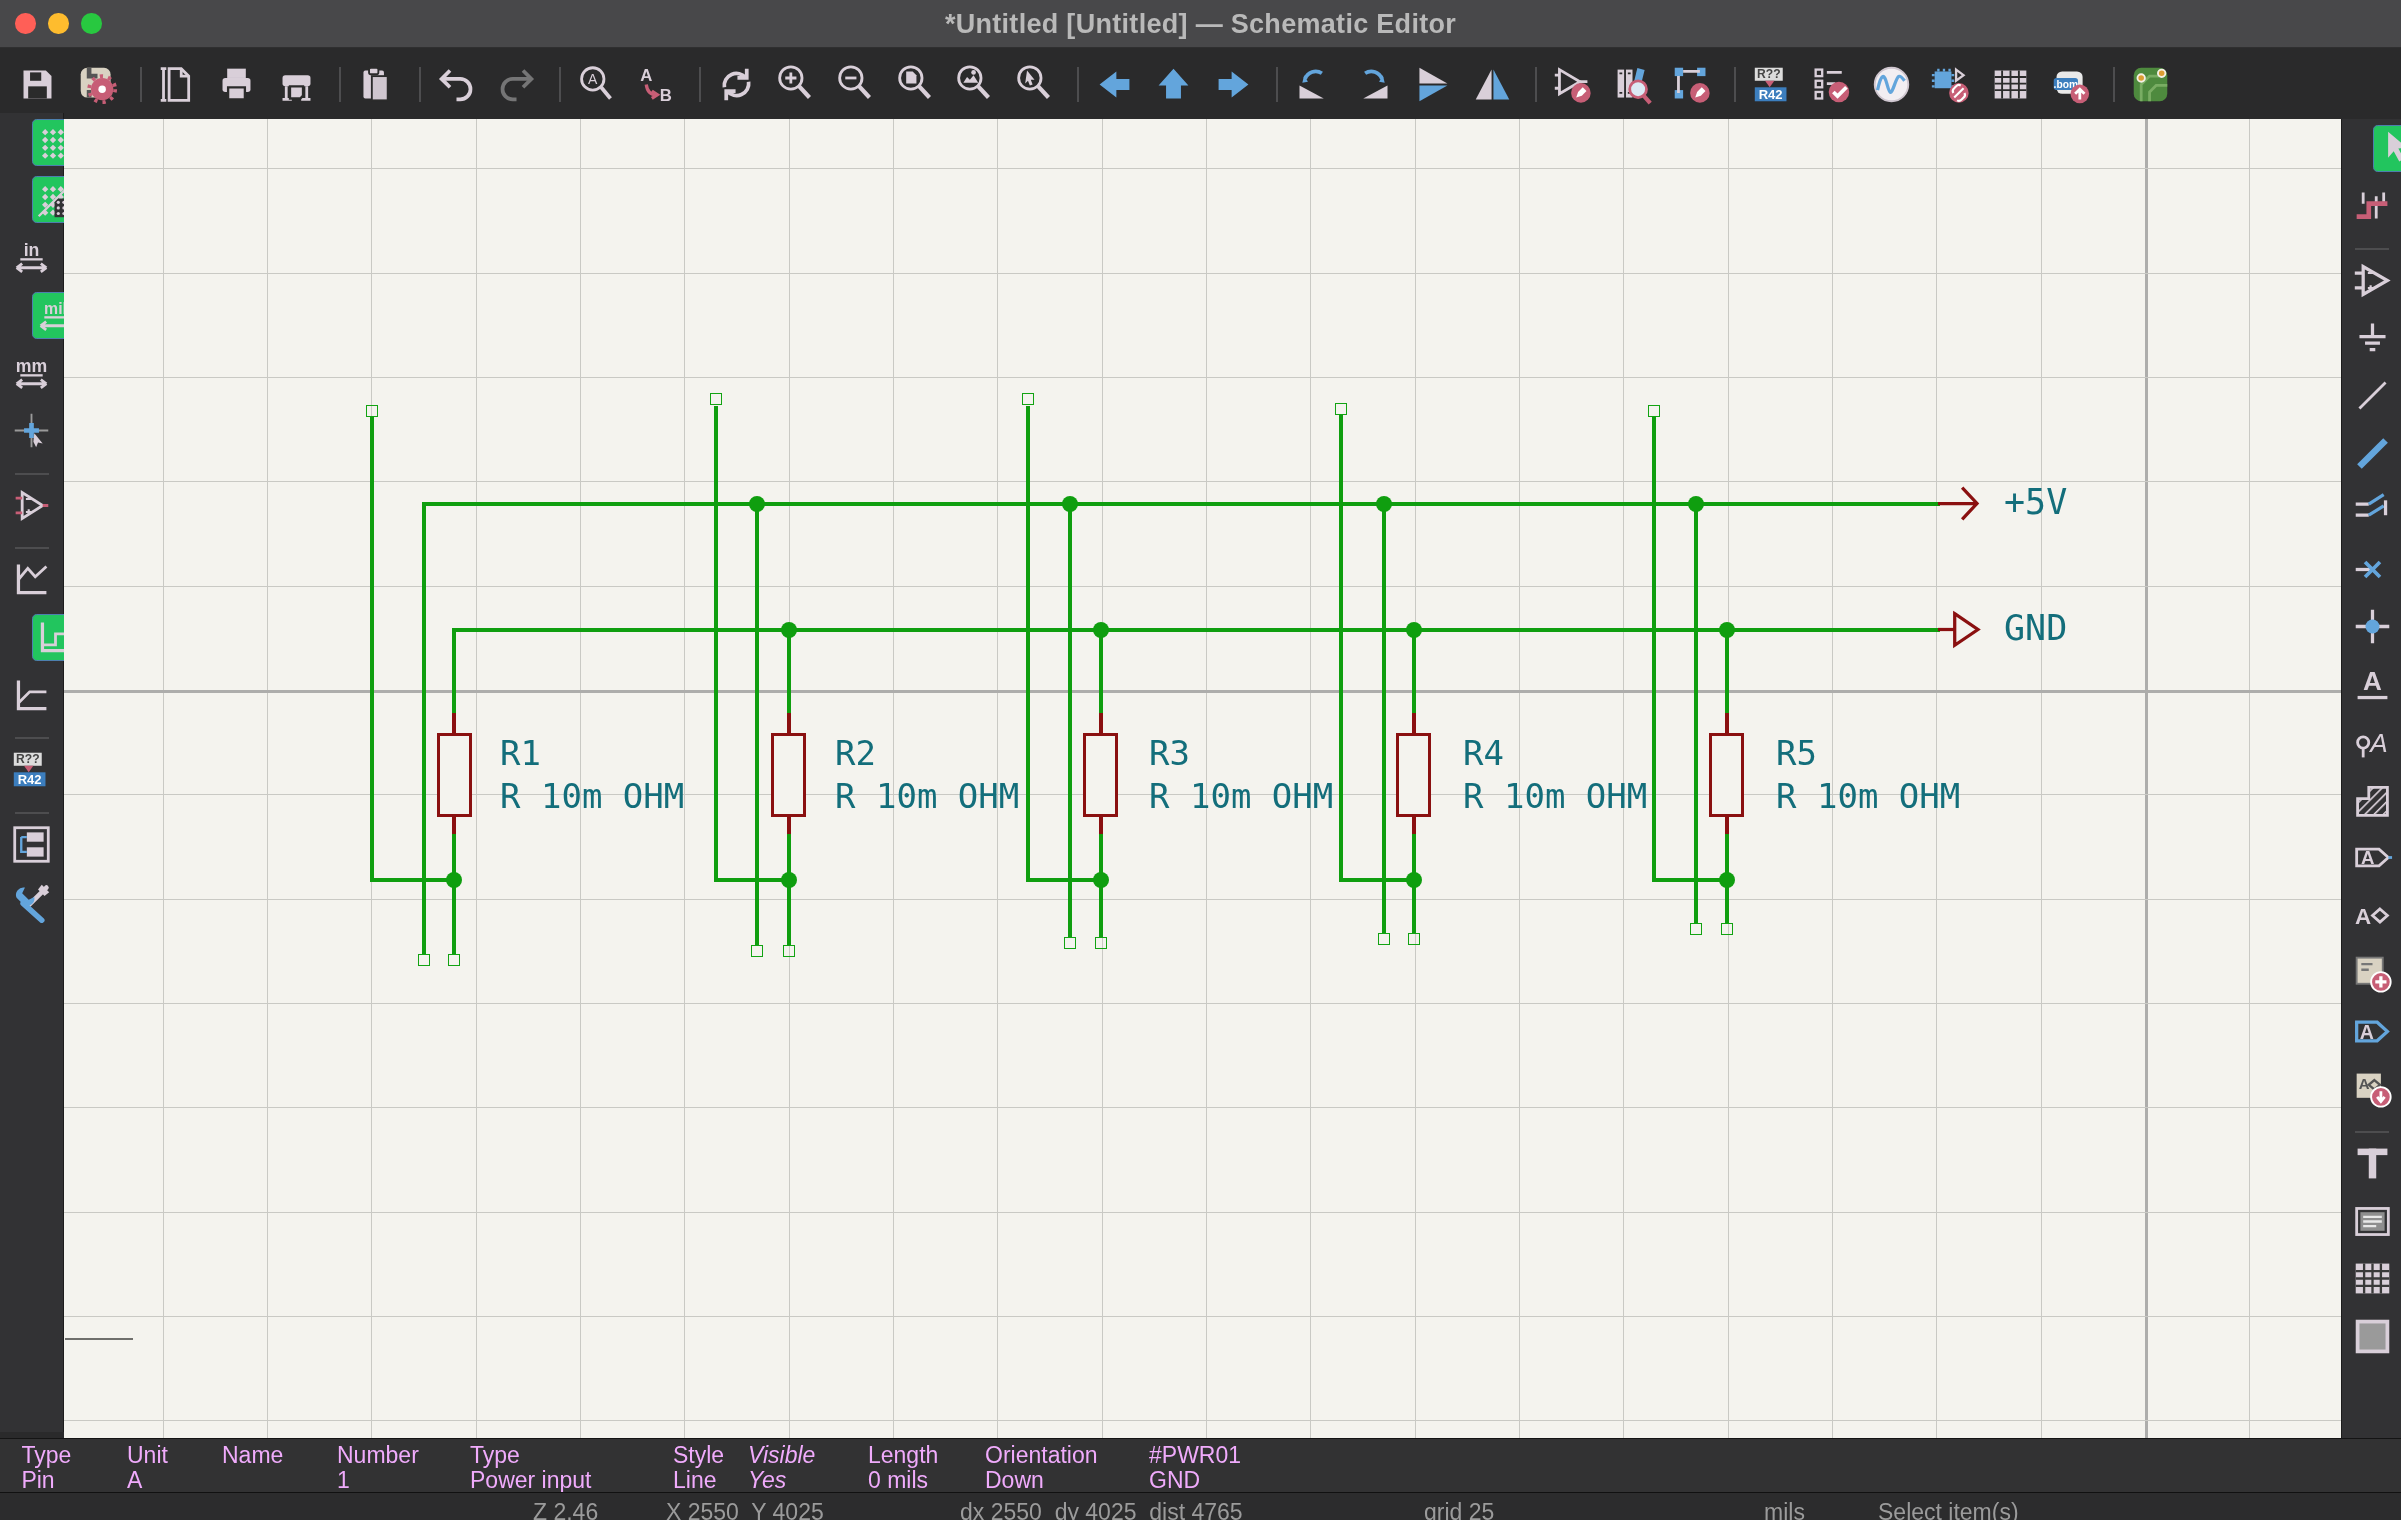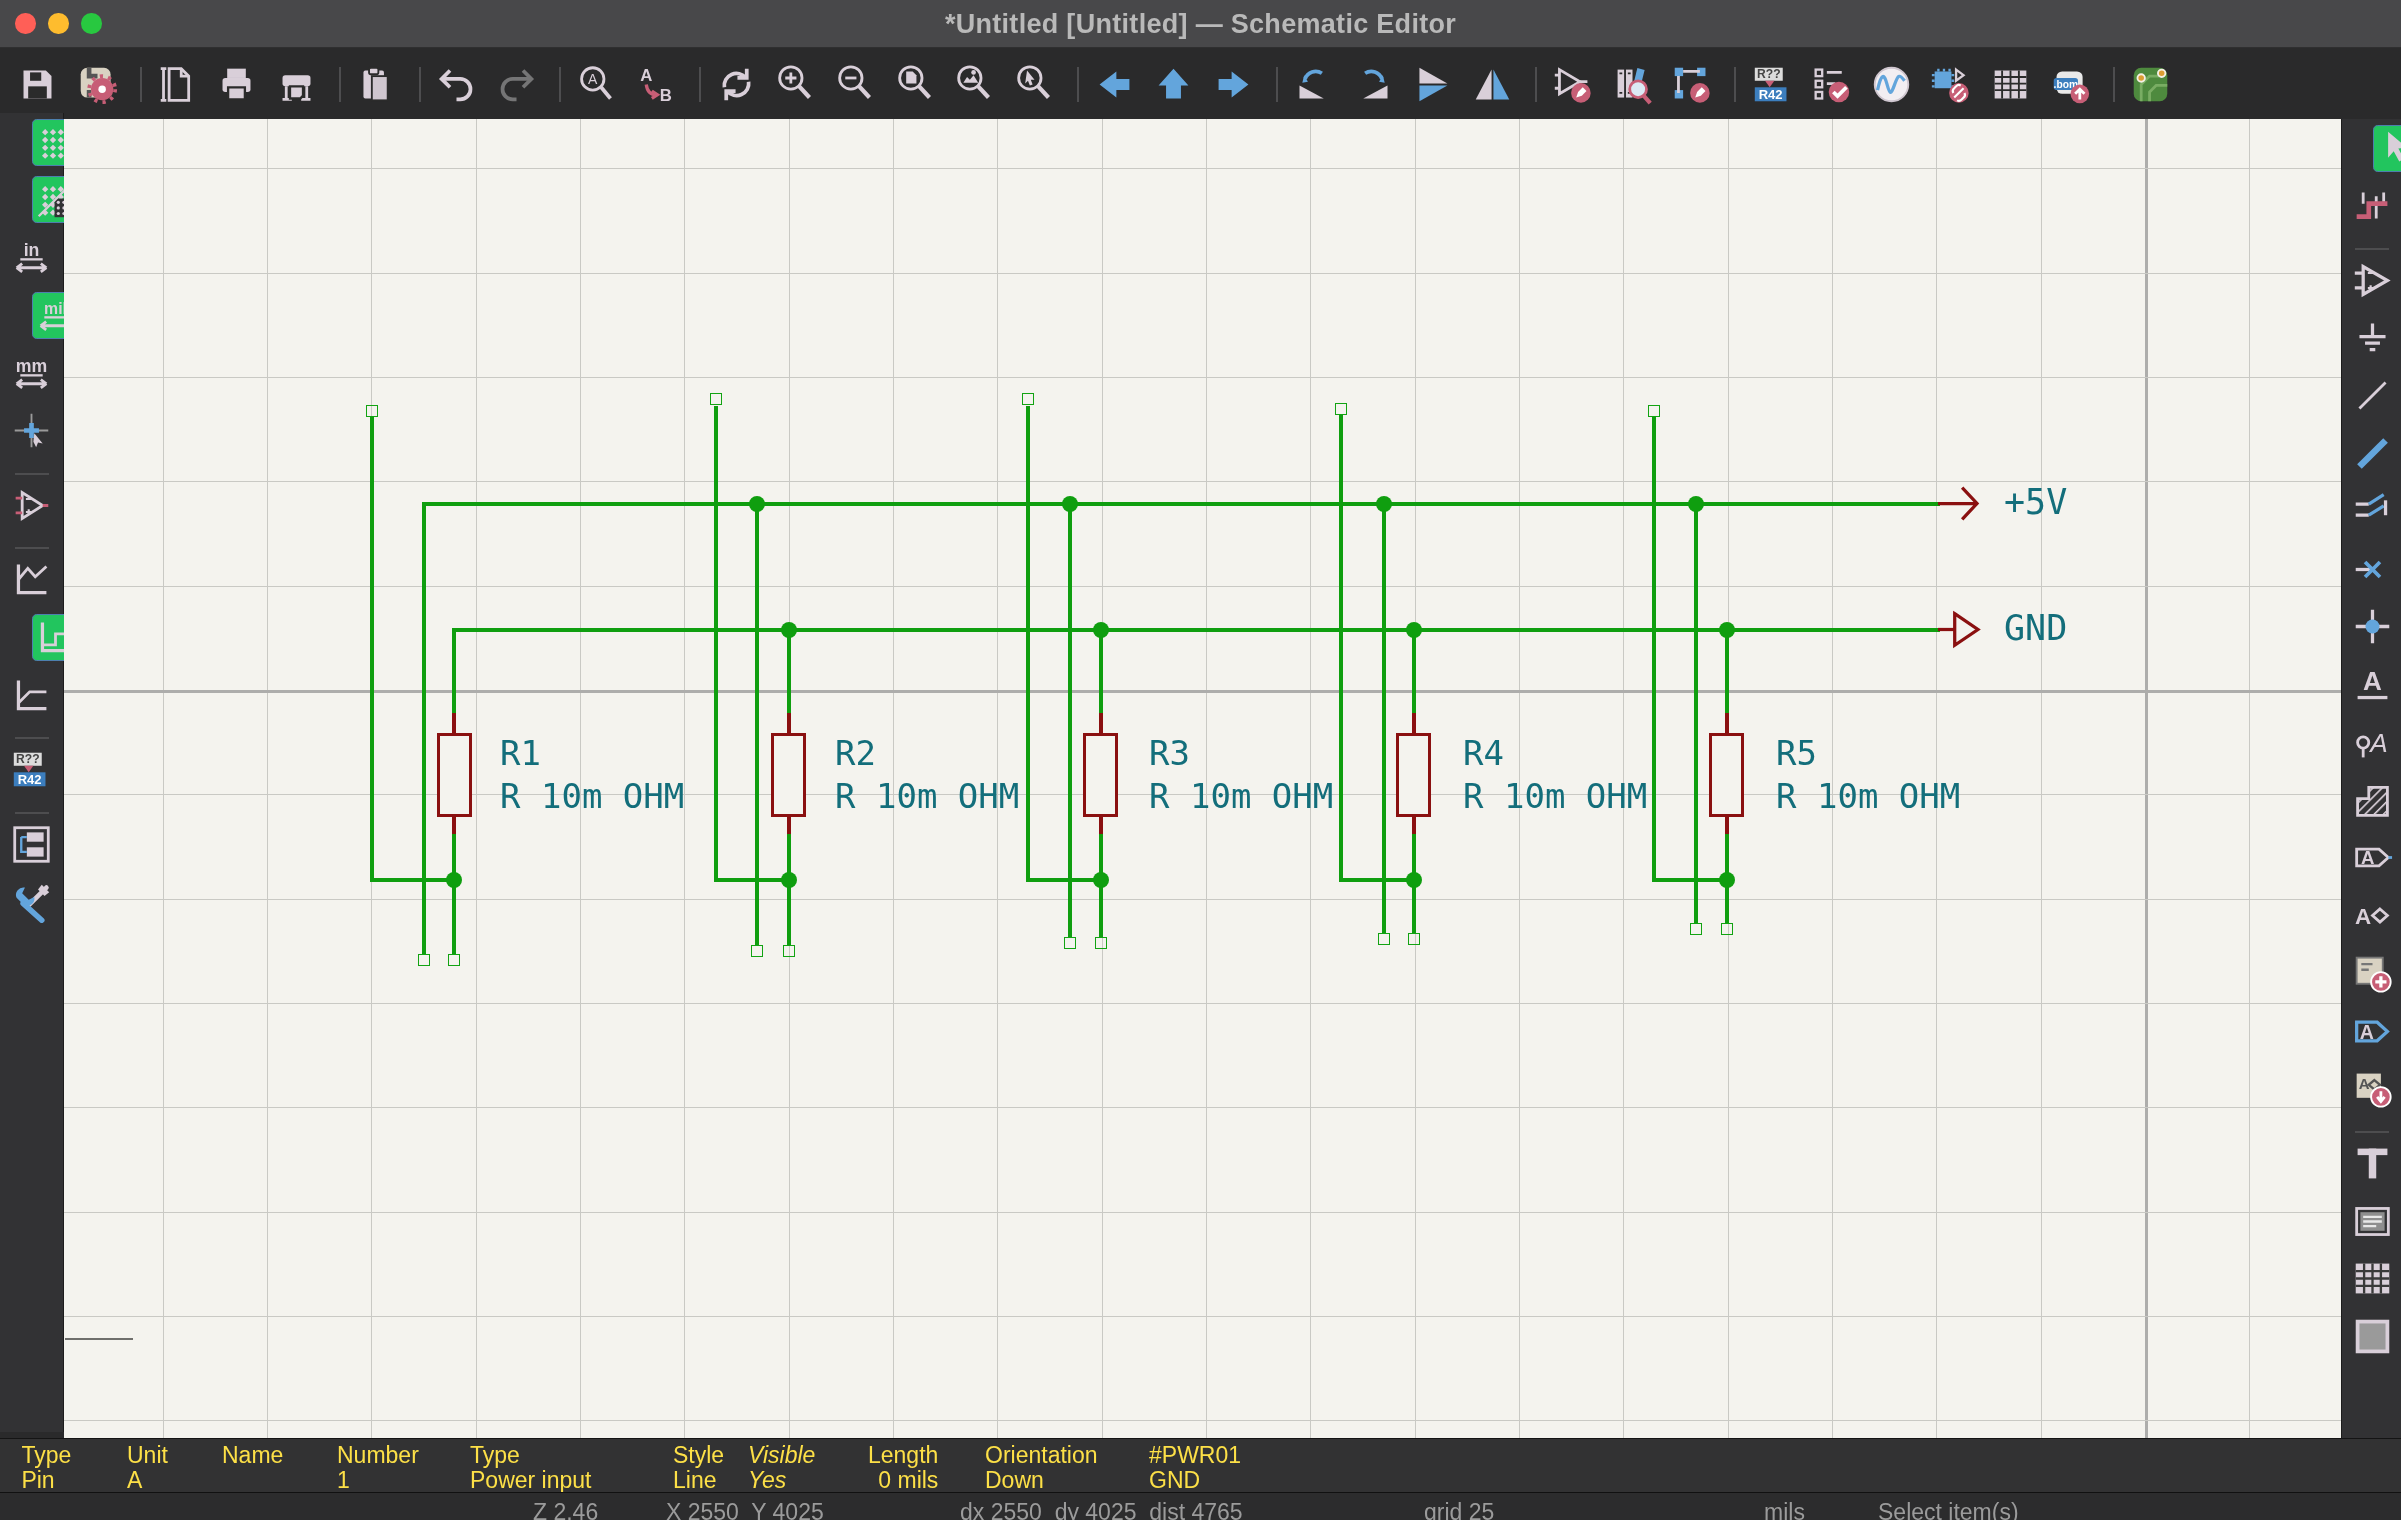--- a/index.html
+++ b/index.html
@@ -27,21 +27,21 @@
   .major{background:#adadab;}
   .wire{position:absolute;background:#0f9e0f;}
   .redpin{position:absolute;background:#8a1010;}
   .junction{position:absolute;width:16px;height:16px;border-radius:50%;background:#0f9e0f;}
   .pinsq{position:absolute;width:12px;height:12px;border:1.9px solid #12a312;box-sizing:border-box;background:transparent;}
   .rbody{position:absolute;width:35px;height:84px;border:3.7px solid #8a1010;box-sizing:border-box;background:#f4f3ee;}
   .schtext{position:absolute;font-family:"DejaVu Sans Mono",monospace;font-size:34px;color:#136e7b;white-space:pre;}
   .raillabel{font-size:35px;}
   
   #status-panel{position:absolute;left:0;top:1438px;width:2401px;height:54px;background:#323233;border-top:1.9px solid #141414;box-sizing:border-box;}
-  .sfield{position:absolute;top:3.7px;color:#fde047;font-size:23px;line-height:25px;white-space:pre;}
+  .sfield{position:absolute;top:3.7px;color:#f0abfc;font-size:23px;line-height:25px;white-space:pre;}
   .sfield .lab{display:block;}
   .sfield .val{display:block;}
   #status-bar{position:absolute;left:0;top:1492px;width:2401px;height:28px;background:#2c2c2d;border-top:0.9px solid #111;box-sizing:border-box;color:#9b9b9b;font-size:23px;}
   #status-bar span{position:absolute;top:5.6px;white-space:pre;}
   svg{display:block;}
 </style>
 </head>
 <body>
 
 <div id="titlebar">
@@ -846,21 +846,21 @@
   </div>
 
 <div id="status-panel">
     <div class="sfield" style="left:21.4px;"><span class="lab">Type</span><span class="val">Pin</span></div>
     <div class="sfield" style="left:127px;"><span class="lab">Unit</span><span class="val">A</span></div>
     <div class="sfield" style="left:222px;"><span class="lab">Name</span><span class="val"></span></div>
     <div class="sfield" style="left:337px;"><span class="lab">Number</span><span class="val">1</span></div>
     <div class="sfield" style="left:470px;"><span class="lab">Type</span><span class="val">Power input</span></div>
     <div class="sfield" style="left:673px;"><span class="lab">Style</span><span class="val">Line</span></div>
     <div class="sfield" style="left:748px;font-style:italic;"><span class="lab">Visible</span><span class="val">Yes</span></div>
-    <div class="sfield" style="left:868px;text-align:right;"><span class="lab">Length</span><span class="val">0 mils</span></div>
+    <div class="sfield" style="left:868px;"><span class="lab">Length</span><span class="val">0 mils</span></div>
     <div class="sfield" style="left:985px;"><span class="lab">Orientation</span><span class="val">Down</span></div>
     <div class="sfield" style="left:1149px;"><span class="lab">#PWR01</span><span class="val">GND</span></div>
   </div>
 
 <div id="status-bar">
   <span style="left:533px">Z 2.46</span>
   <span style="left:666px">X 2550  Y 4025</span>
   <span style="left:960px">dx 2550  dy 4025  dist 4765</span>
   <span style="left:1424px">grid 25</span>
   <span style="left:1764px">mils</span>

